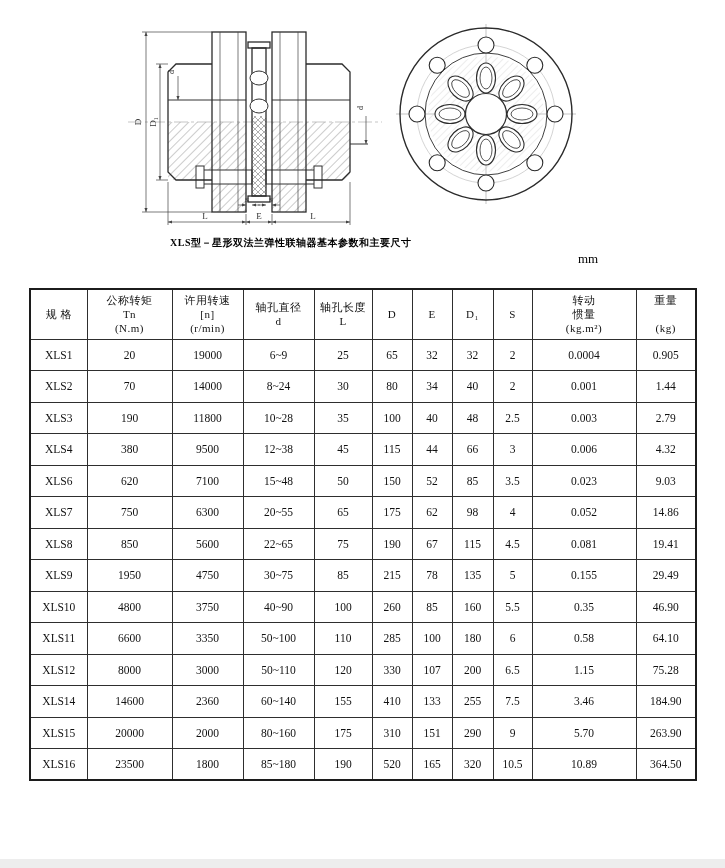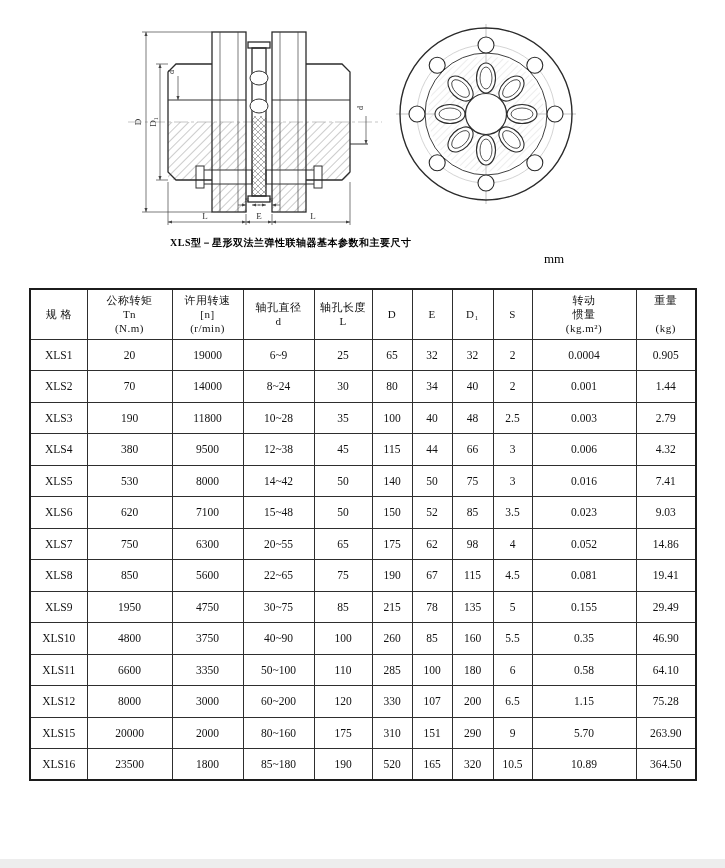--- a/index.html
+++ b/index.html
@@ -6,21 +6,21 @@
   html,body { background:#ffffff; }
   .page {
     position:relative; width:725px; height:868px; background:#ffffff;
     font-family:"Liberation Serif", serif; color:#111; overflow:hidden;
   }
   .bottom-strip { position:absolute; left:0; right:0; bottom:0; height:9px; background:#ededed; }
   .title {
     position:absolute; left:170px; top:236px;
     font-size:10px; font-weight:700; letter-spacing:0.5px; color:#000;
   }
-  .unit { position:absolute; left:544px; top:251px; font-size:13px; color:#000; }
+  .unit { position:absolute; left:578px; top:251px; font-size:13px; color:#000; }
   .sideview  { position:absolute; left:120px; top:12px; }
   .frontview { position:absolute; left:396px; top:24px; }
   .spec-table {
     position:absolute; left:29px; top:288px;
     border-collapse:collapse; table-layout:fixed;
     border:2px solid #1c1c1c; background:#fff;
   }
   .spec-table th, .spec-table td {
     border:1px solid #2e2e2e; text-align:center; vertical-align:middle;
     font-weight:normal; overflow:hidden;
@@ -272,33 +272,20 @@
           <td>12~38</td>
           <td>45</td>
           <td>115</td>
           <td>44</td>
           <td>66</td>
           <td>3</td>
           <td>0.006</td>
           <td>4.32</td>
         </tr>
         <tr>
-          <td>XLS5</td>
-          <td>530</td>
-          <td>8000</td>
-          <td>14~42</td>
-          <td>50</td>
-          <td>140</td>
-          <td>50</td>
-          <td>75</td>
-          <td>3</td>
-          <td>0.016</td>
-          <td>7.41</td>
-        </tr>
-        <tr>
           <td>XLS6</td>
           <td>620</td>
           <td>7100</td>
           <td>15~48</td>
           <td>50</td>
           <td>150</td>
           <td>52</td>
           <td>85</td>
           <td>3.5</td>
           <td>0.023</td>
@@ -366,28 +353,41 @@
           <td>100</td>
           <td>180</td>
           <td>6</td>
           <td>0.58</td>
           <td>64.10</td>
         </tr>
         <tr>
           <td>XLS12</td>
           <td>8000</td>
           <td>3000</td>
-          <td>60~200</td>
+          <td>50~110</td>
           <td>120</td>
           <td>330</td>
           <td>107</td>
           <td>200</td>
           <td>6.5</td>
           <td>1.15</td>
           <td>75.28</td>
+        </tr>
+        <tr>
+          <td>XLS14</td>
+          <td>14600</td>
+          <td>2360</td>
+          <td>60~140</td>
+          <td>155</td>
+          <td>410</td>
+          <td>133</td>
+          <td>255</td>
+          <td>7.5</td>
+          <td>3.46</td>
+          <td>184.90</td>
         </tr>
         <tr>
           <td>XLS15</td>
           <td>20000</td>
           <td>2000</td>
           <td>80~160</td>
           <td>175</td>
           <td>310</td>
           <td>151</td>
           <td>290</td>

